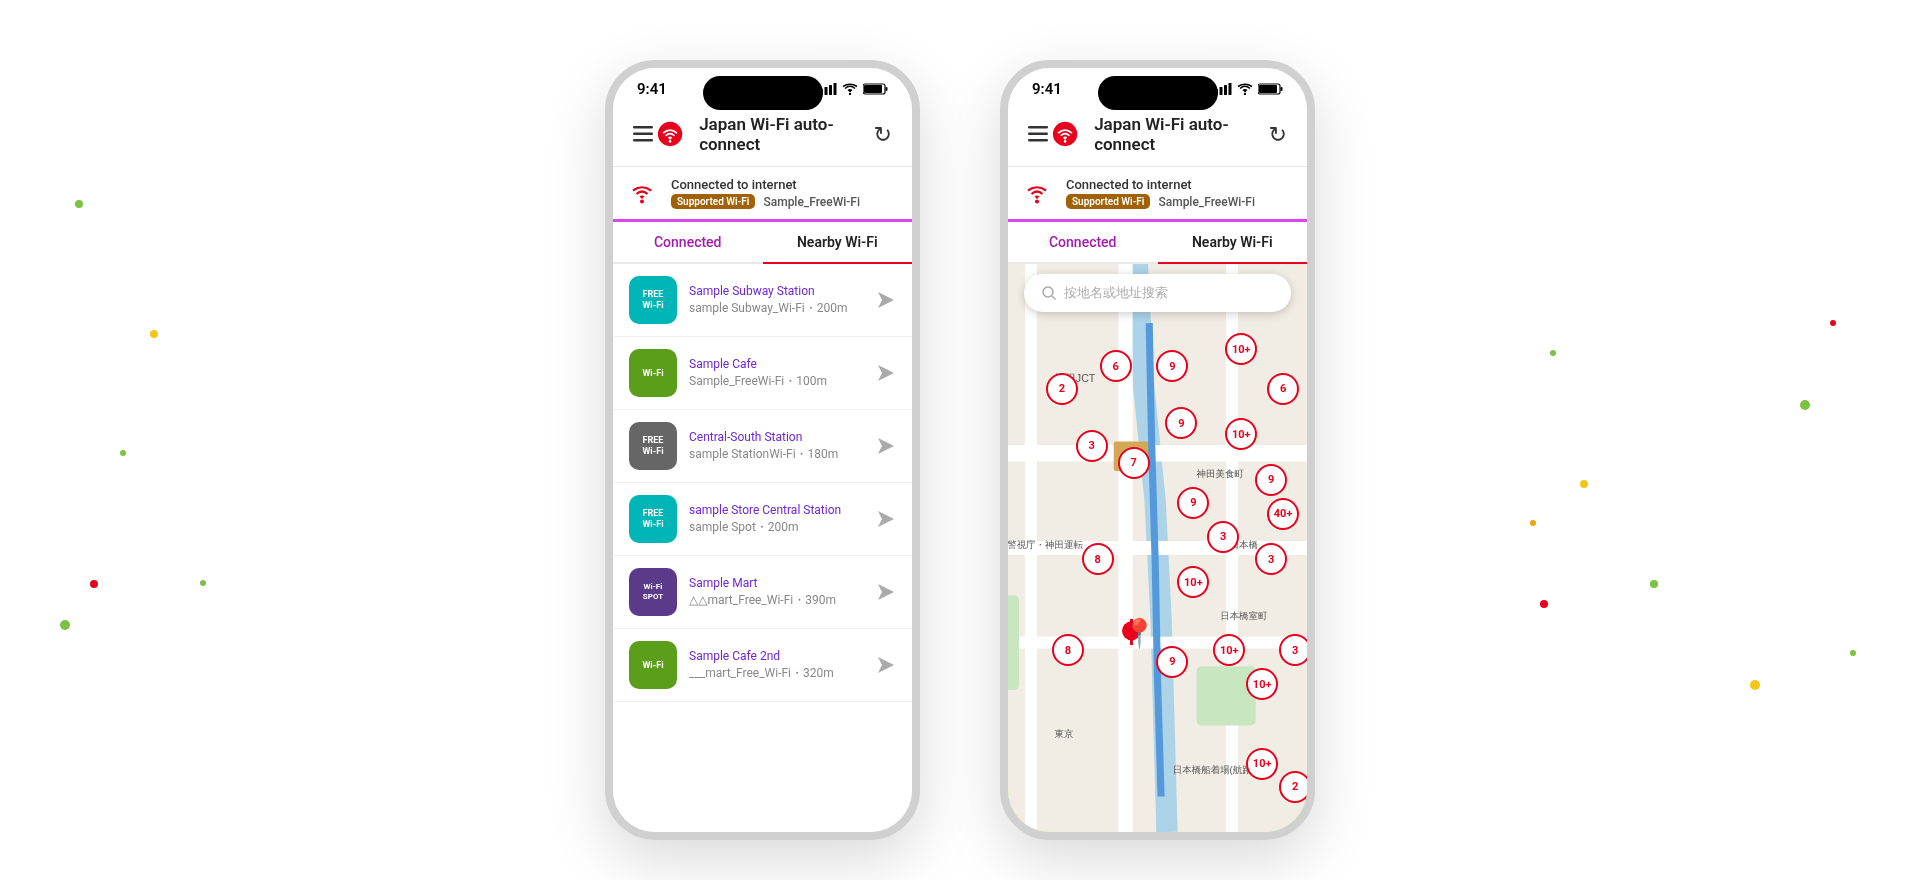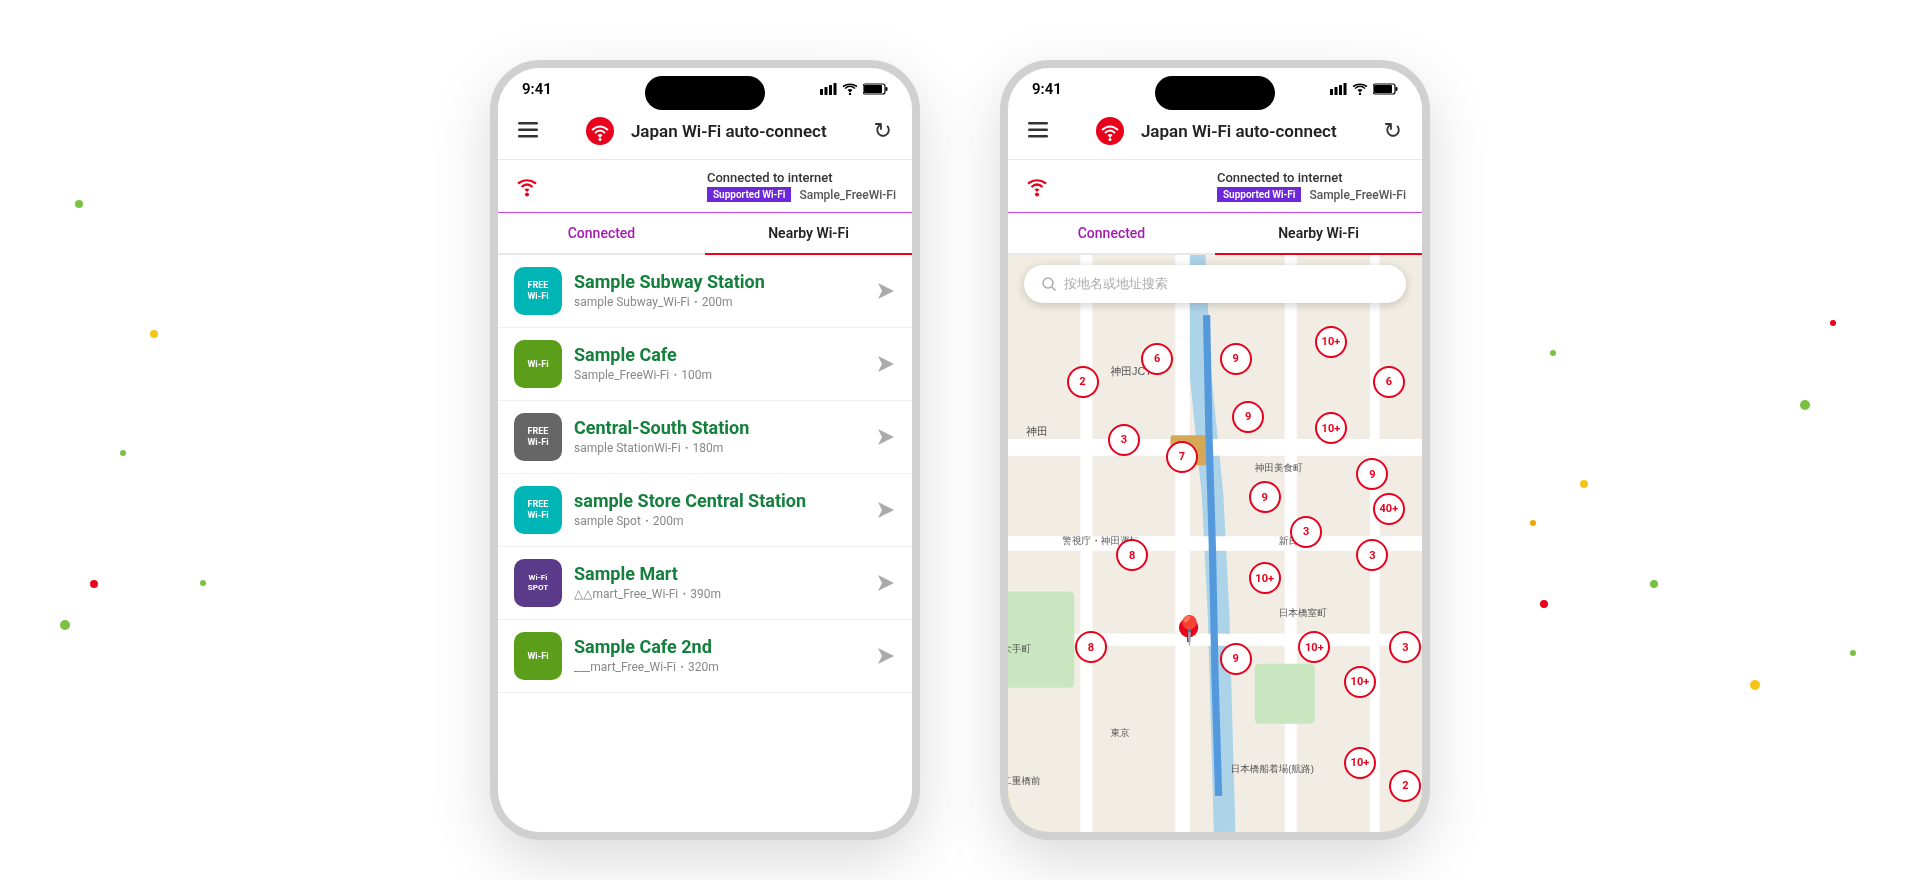--- a/index.html
+++ b/index.html
@@ -31,21 +31,21 @@
     .phones-container {
       display: flex;
       gap: 80px;
       align-items: flex-start;
       z-index: 1;
       margin-top: 20px;
     }
 
     
     .phone {
-      width: 430px;
+      width: 315px;
       height: 780px;
       background: #f5f5f5;
       border-radius: 50px;
       border: 8px solid #d0d0d0;
       box-shadow: 0 20px 60px rgba(0,0,0,0.15), inset 0 0 0 2px #e8e8e8;
       overflow: hidden;
       position: relative;
       display: flex;
       flex-direction: column;
     }
@@ -109,22 +109,21 @@
       margin-left: 8px;
     }
 
     
     .connection-banner {
       background: #fff;
       padding: 10px 16px;
       display: flex;
       align-items: center;
       gap: 16px;
-      border-bottom: 1px solid #d946ef;
-      justify-content: space-between;
+      border-bottom: 3px solid #d946ef;
     }
 
     .connection-info {
       display: flex;
       flex-direction: column;
       gap: 2px;
     }
 
     .connection-text {
       font-size: 13px;
@@ -132,26 +131,26 @@
       font-weight: 500;
     }
 
     .connection-badges {
       display: flex;
       align-items: center;
       gap: 8px;
     }
 
     .supported-badge {
-      background: #6d28d9;
+      background: #a16207;
       color: #fff;
       font-size: 10px;
       font-weight: 600;
       padding: 2px 6px;
-      border-radius: 0;
+      border-radius: 5px;
     }
 
     .wifi-name {
       font-size: 12px;
       color: #555;
       font-weight: 500;
     }
 
     
     .tabs {
@@ -219,23 +218,23 @@
     .wifi-icon-box.gray { background: #666; }
     .wifi-icon-box.teal2 { background: #00b5b5; }
     .wifi-icon-box.purple { background: #5b3a8a; }
     .wifi-icon-box.green2 { background: #5a9e1a; }
 
     .wifi-item-info {
       flex: 1;
     }
 
     .wifi-item-name {
-      font-size: 18px;
-      font-weight: 700;
-      color: #15803d;
+      font-size: 12px;
+      font-weight: 400;
+      color: #6d28d9;
       margin-bottom: 2px;
     }
 
     .wifi-item-detail {
       font-size: 12px;
       color: #888;
     }
 
     
     .map-container {

